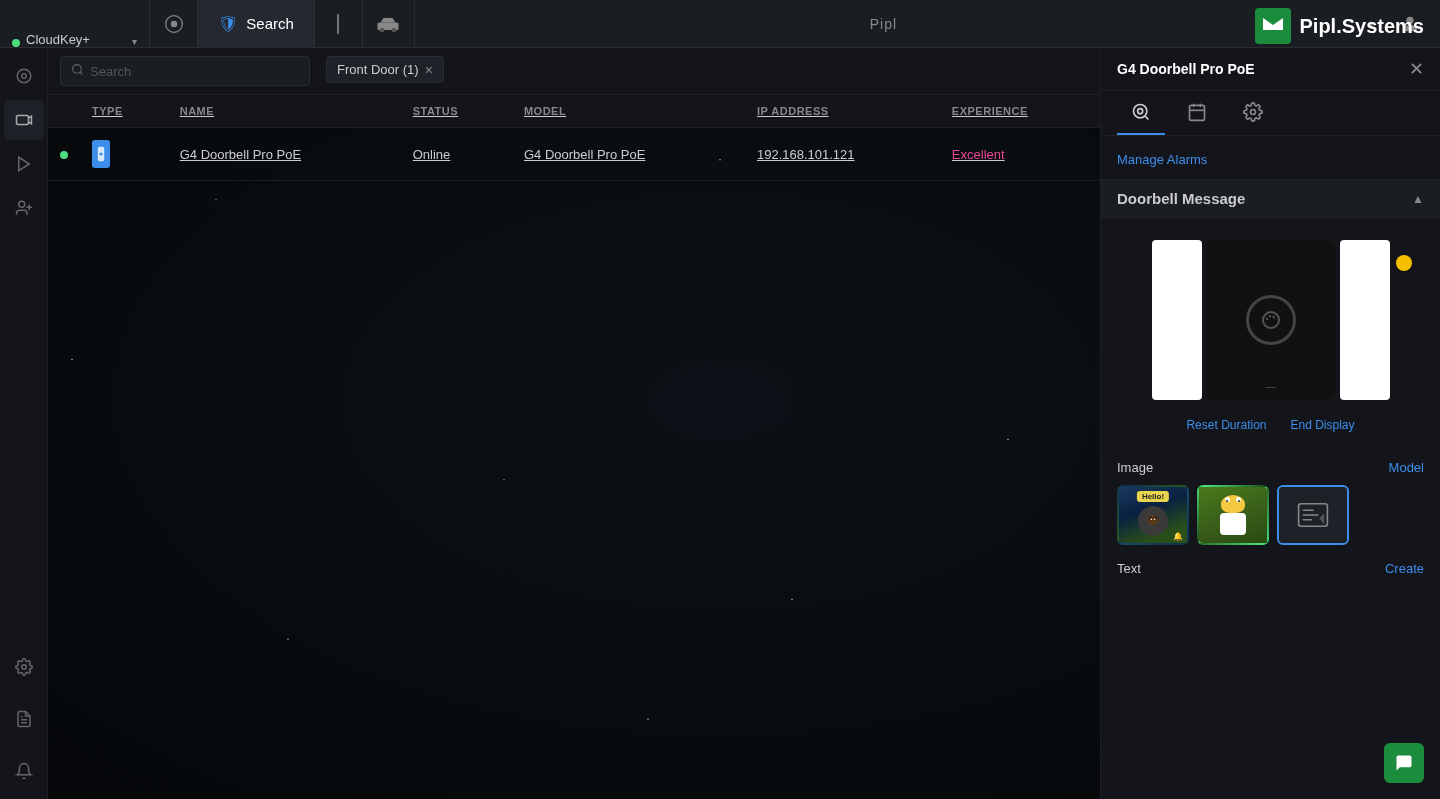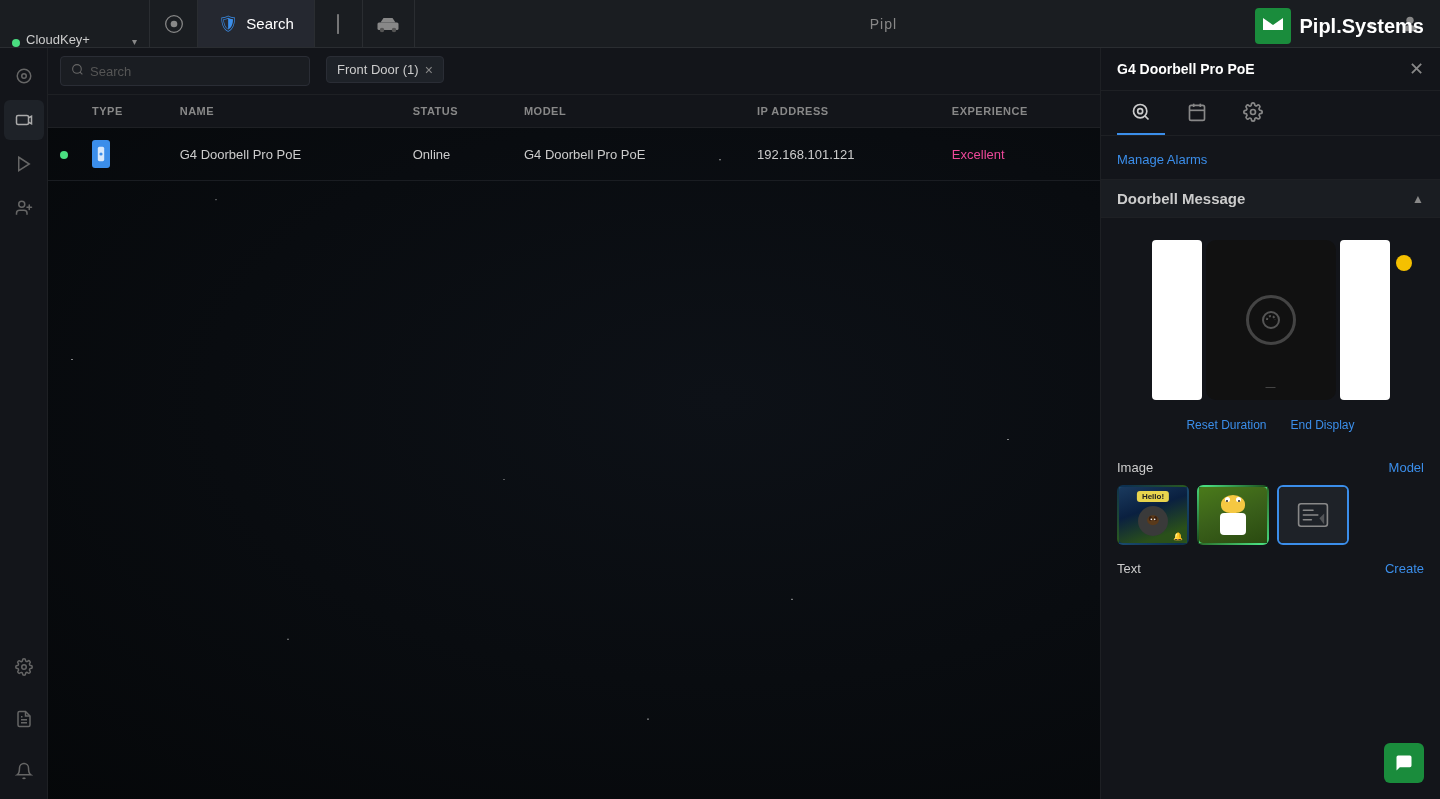--- a/index.html
+++ b/index.html
@@ -292,20 +292,21 @@
       cursor: pointer;
       color: #888;
       font-size: 14px;
       line-height: 1;
     }
 
     
     .devices-table {
       flex: 1;
       overflow: auto;
+      text-decoration: underline;
     }
 
     table {
       width: 100%;
       border-collapse: collapse;
     }
 
     thead th {
       text-align: left;
       padding: 10px 12px;

